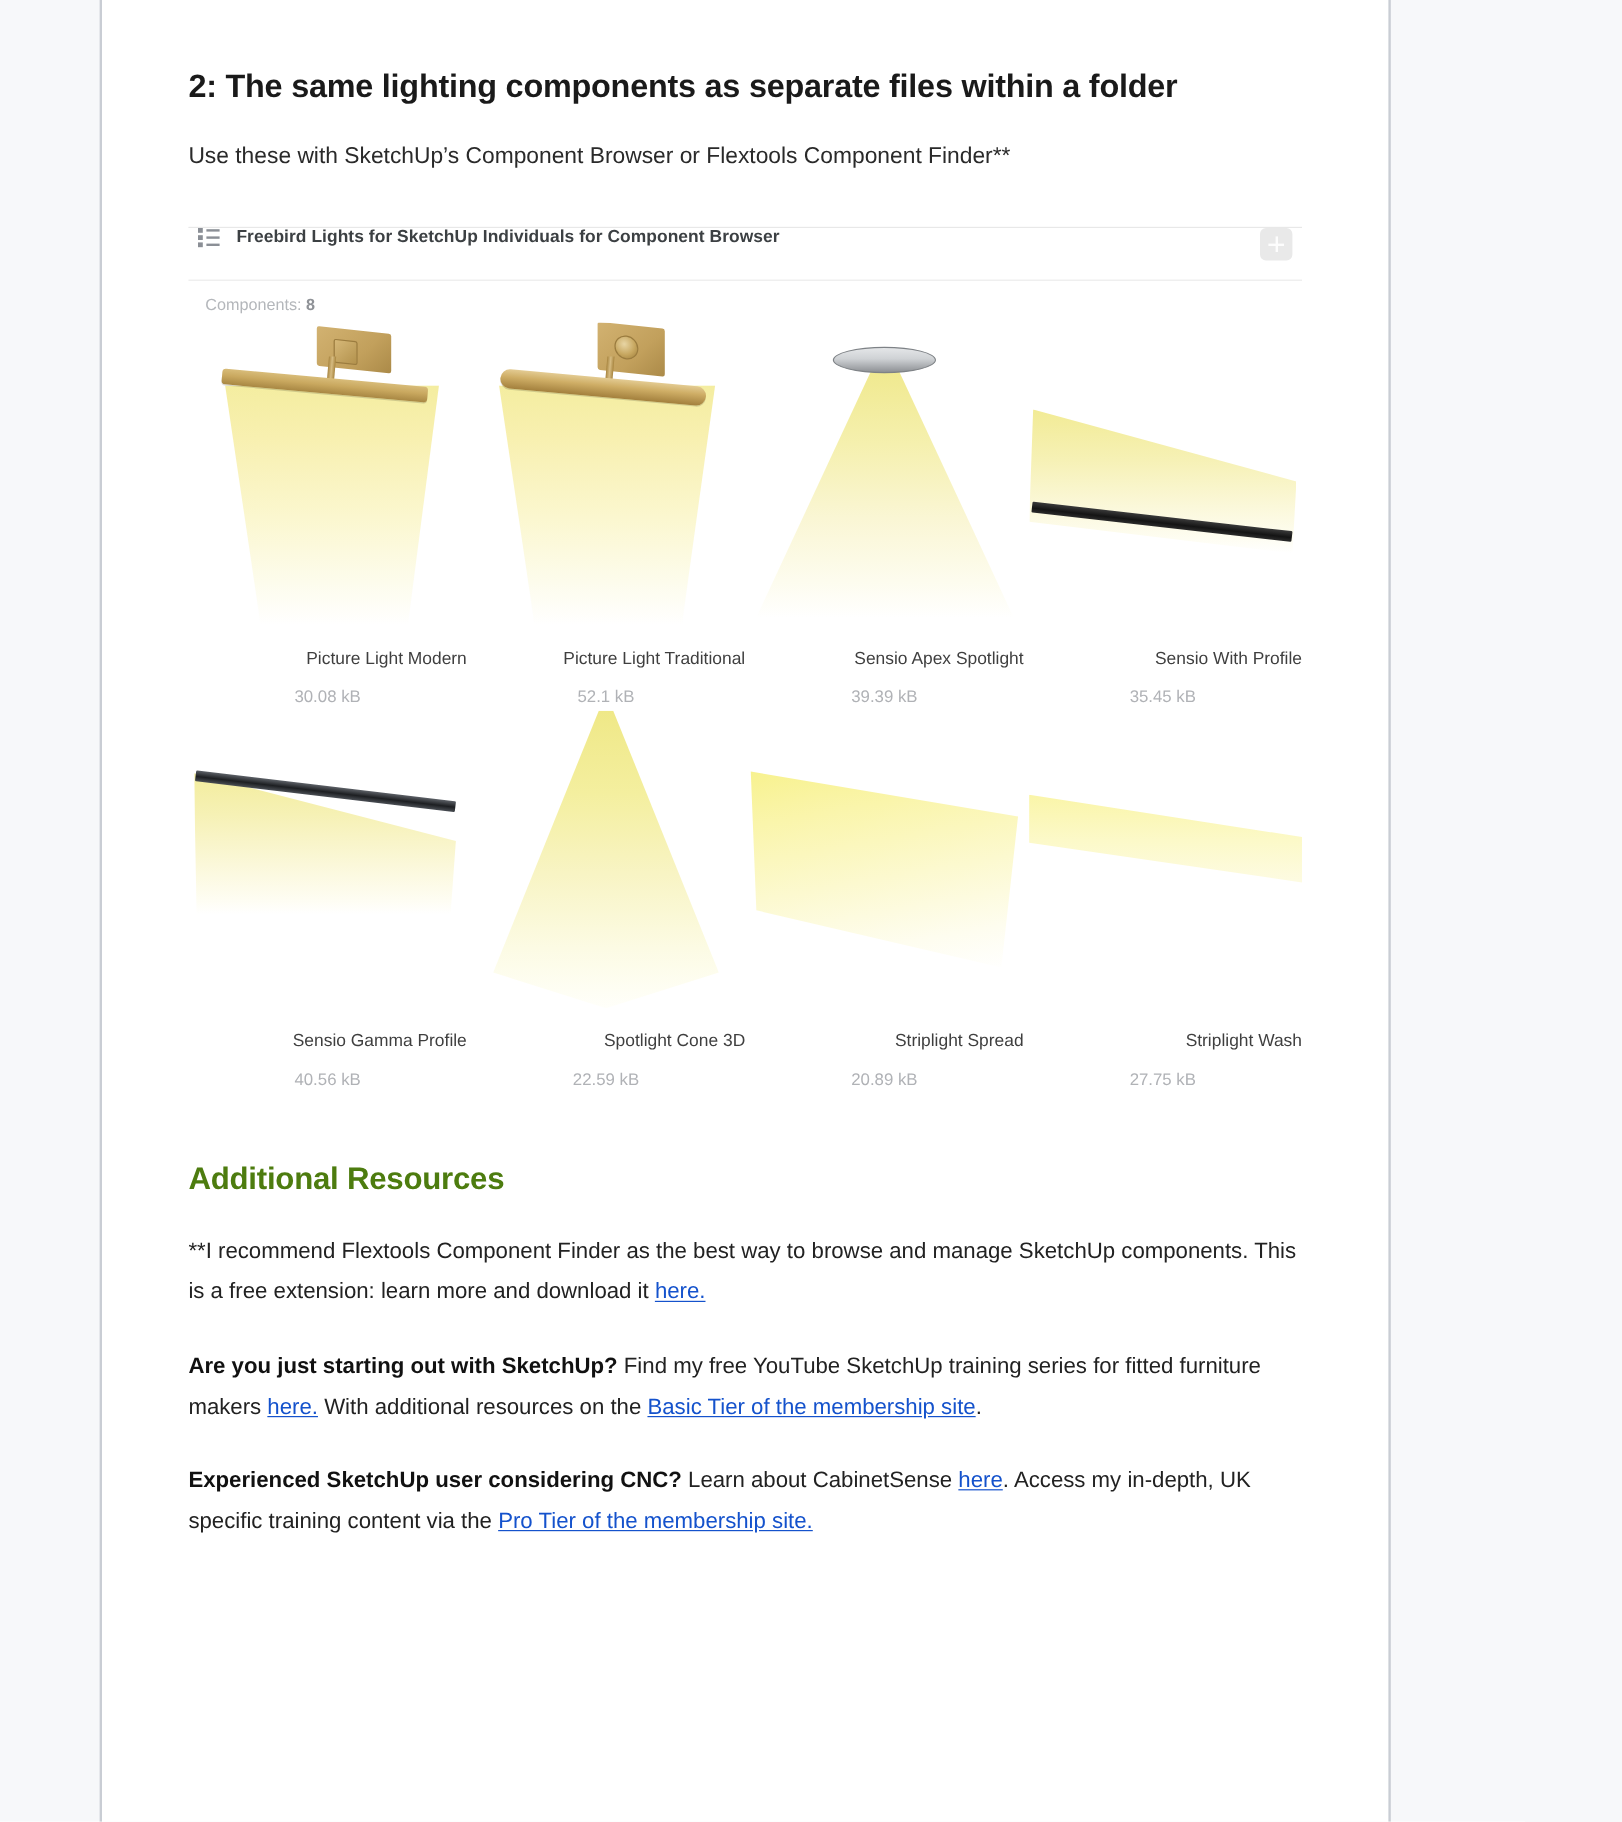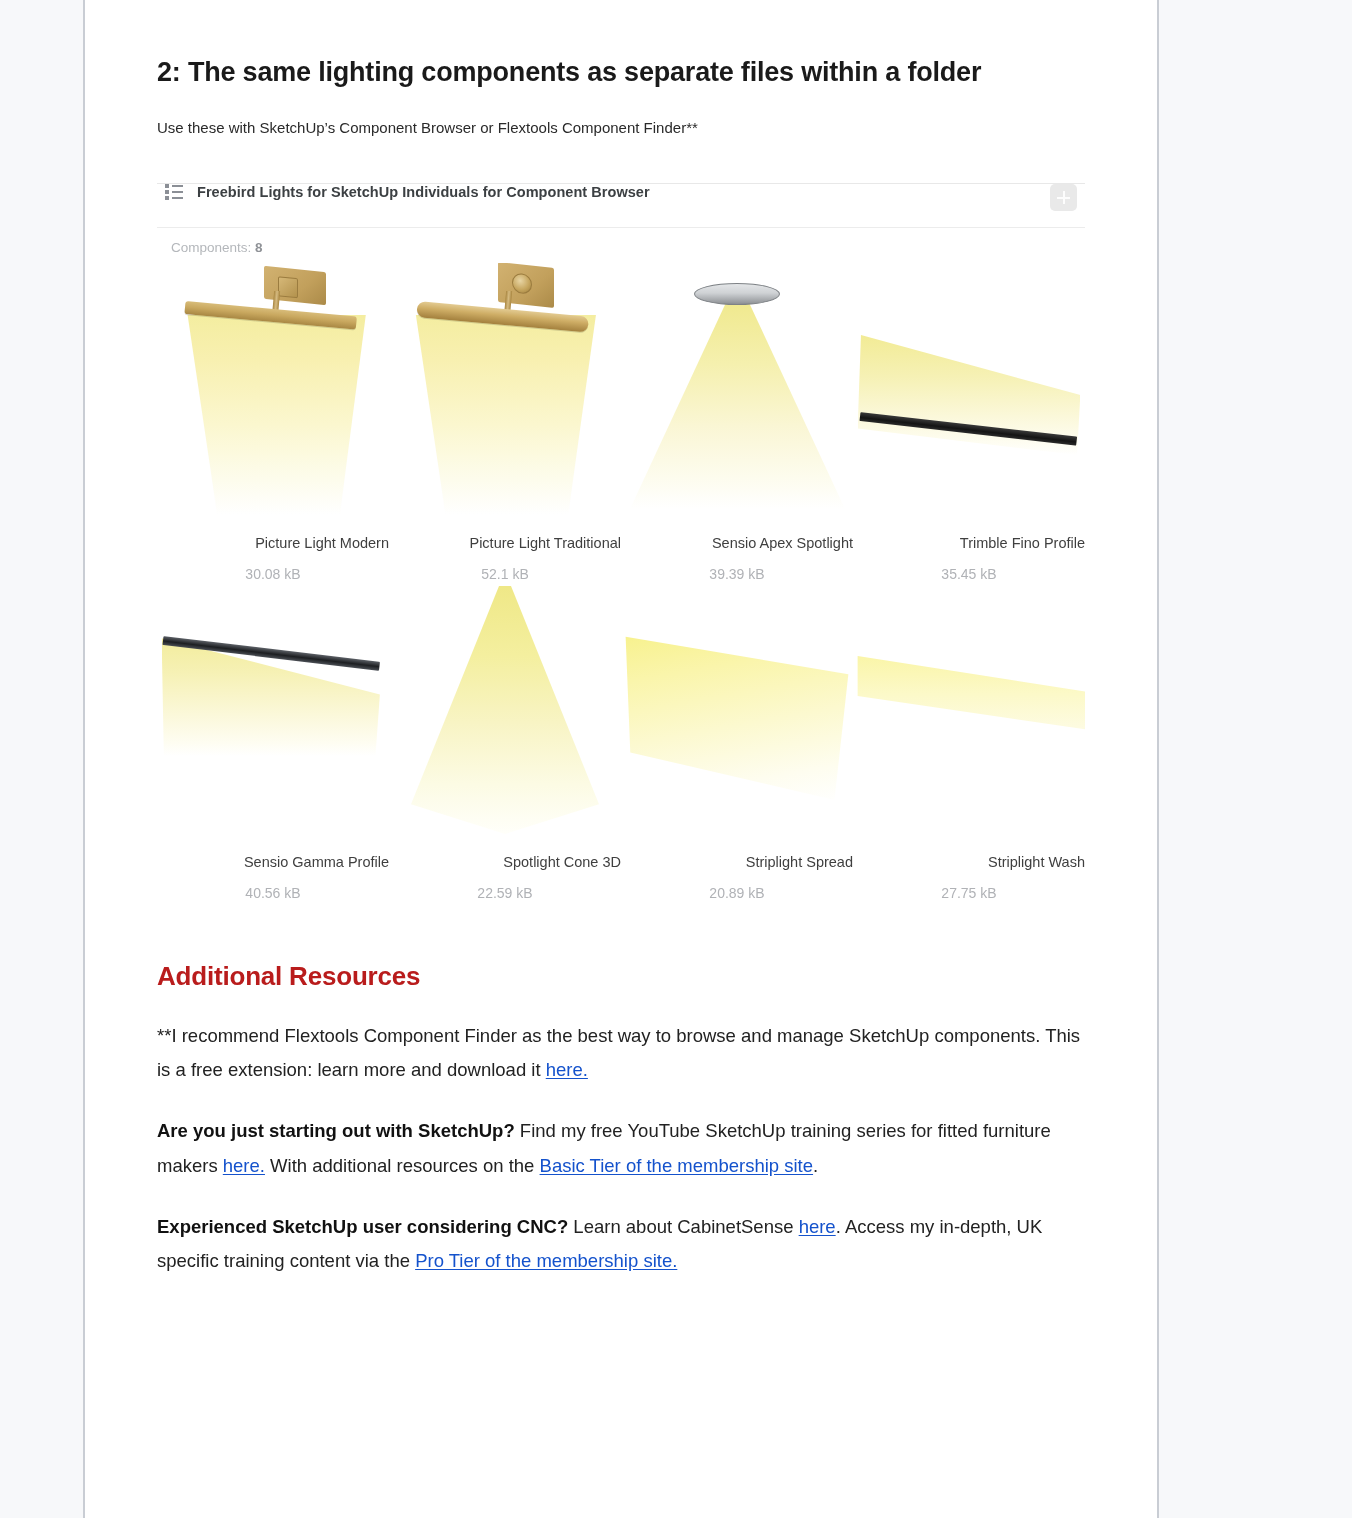--- a/index.html
+++ b/index.html
@@ -28,29 +28,29 @@
   
   h1.section-title {
     font-size: 27px;
     font-weight: 700;
     color: #1a1a1a;
     letter-spacing: -0.2px;
     margin: 56px 0 0 0;
     line-height: 1.25;
   }
   p.lede {
-    font-size: 15px;
+    font-size: 19px;
     color: #2a2a2a;
     margin: 26px 0 13px 0;
     line-height: 1.55;
   }
   h2.resources-title {
     font-size: 26px;
     font-weight: 700;
-    color: #b91c1c;
+    color: #4d7c0f;
     margin: 60px 0 0 0;
     letter-spacing: -0.2px;
   }
   p.body {
     font-size: 18.5px;
     color: #222222;
     line-height: 1.85;
     margin: 27px 0 0 0;
   }
   p.body b, .bold { font-weight: 700; color:#111; }
@@ -300,21 +300,21 @@
           <div class="cb-size">39.39 kB</div>
         </div>
 
         <div class="cb-cell">
           <div class="cb-thumb">
             <div class="pr-wrap pr-fino">
               <div class="pr-glow"></div>
               <div class="pr-bar"></div>
             </div>
           </div>
-          <div class="cb-name">Trimble Fino Profile</div>
+          <div class="cb-name">Sensio With Profile</div>
           <div class="cb-size">35.45 kB</div>
         </div>
 
         <div class="cb-cell">
           <div class="cb-thumb">
             <div class="pr-wrap pr-gamma" style="top:46px;height:128px;">
               <div class="pr-glow"></div>
               <div class="pr-bar"></div>
             </div>
           </div>

